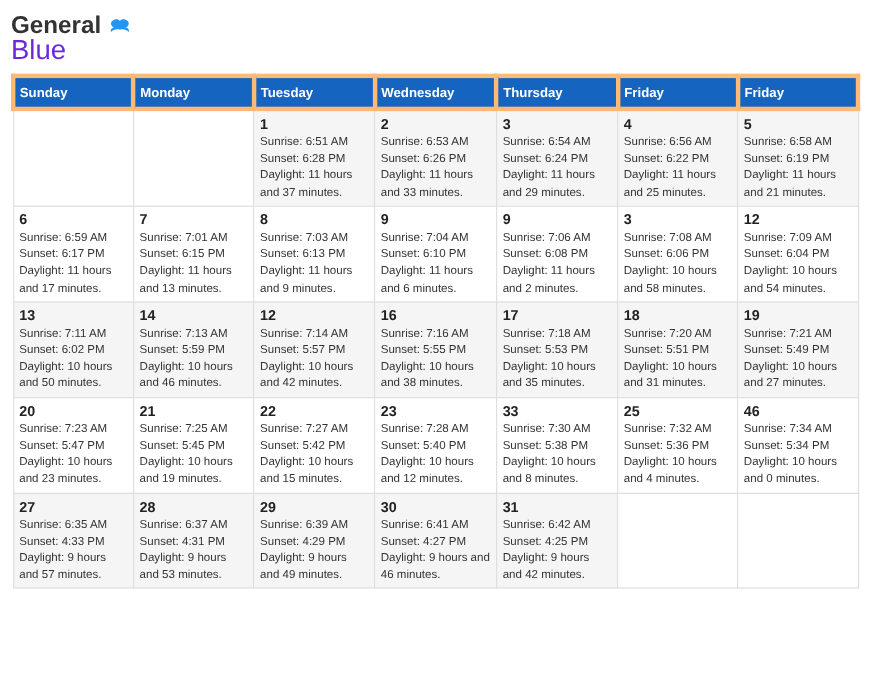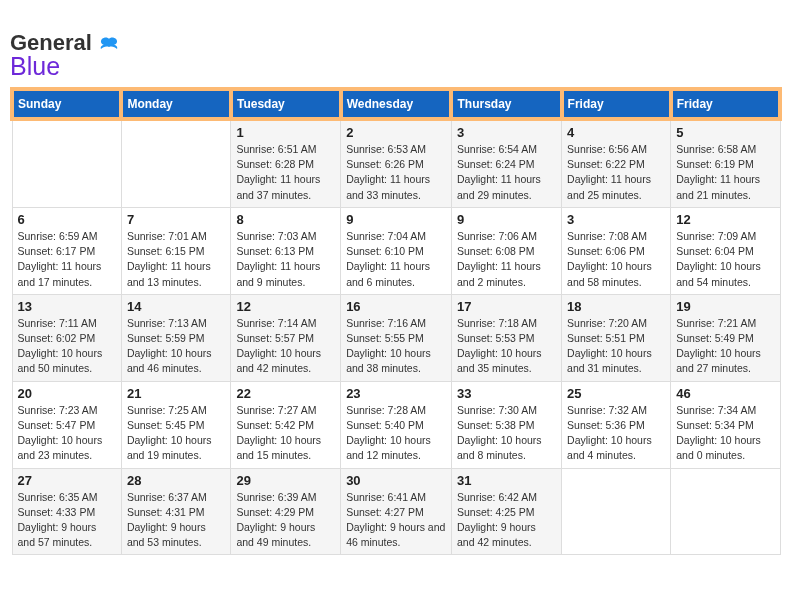--- a/index.html
+++ b/index.html
@@ -17,21 +17,20 @@
       margin-bottom: 6px;
     }
     .logo {
       display: flex;
       flex-direction: column;
       align-items: flex-start;
     }
     .logo-row {
       display: flex;
       align-items: center;
-      margin-top: 20px;
     }
     .title-area {
       text-align: right;
     }
     .month-title {
       font-size: 36px;
       font-weight: bold;
       color: #333;
     }
     .subtitle {

